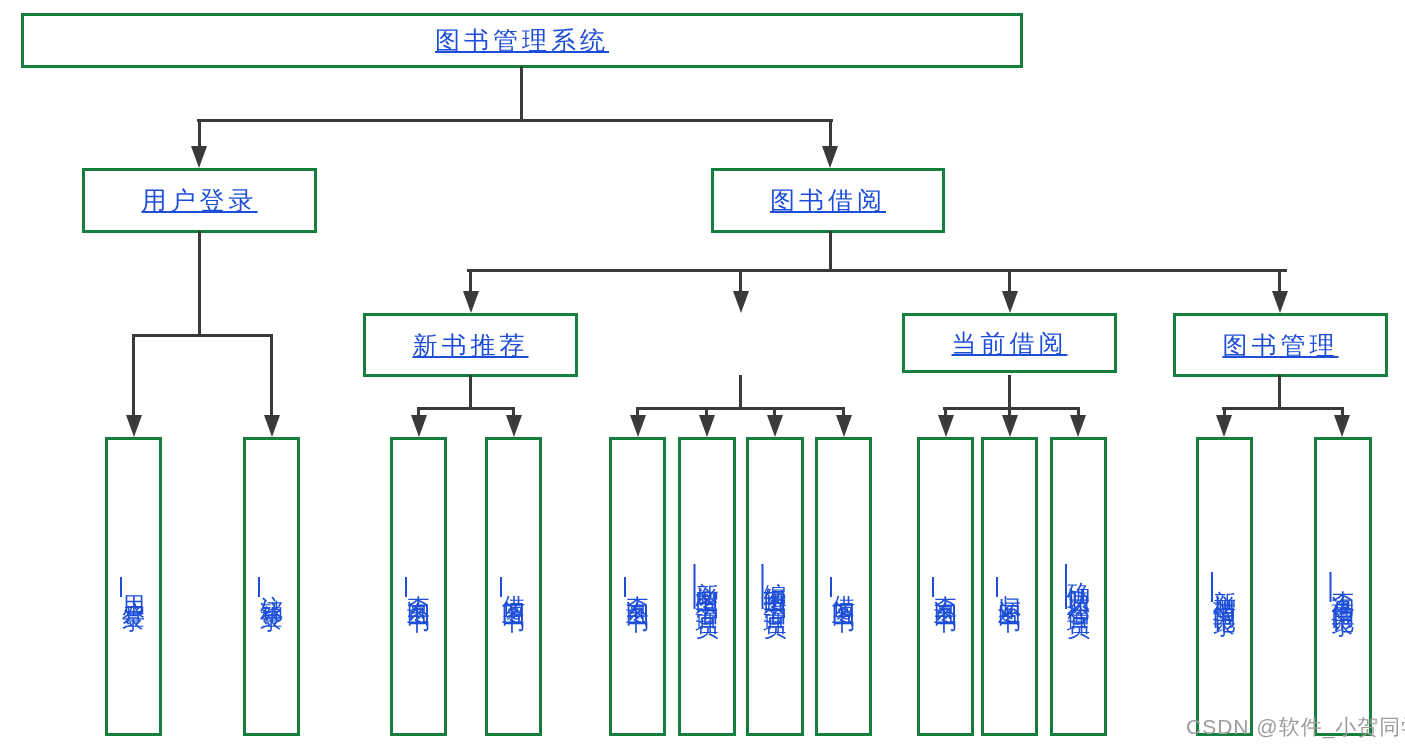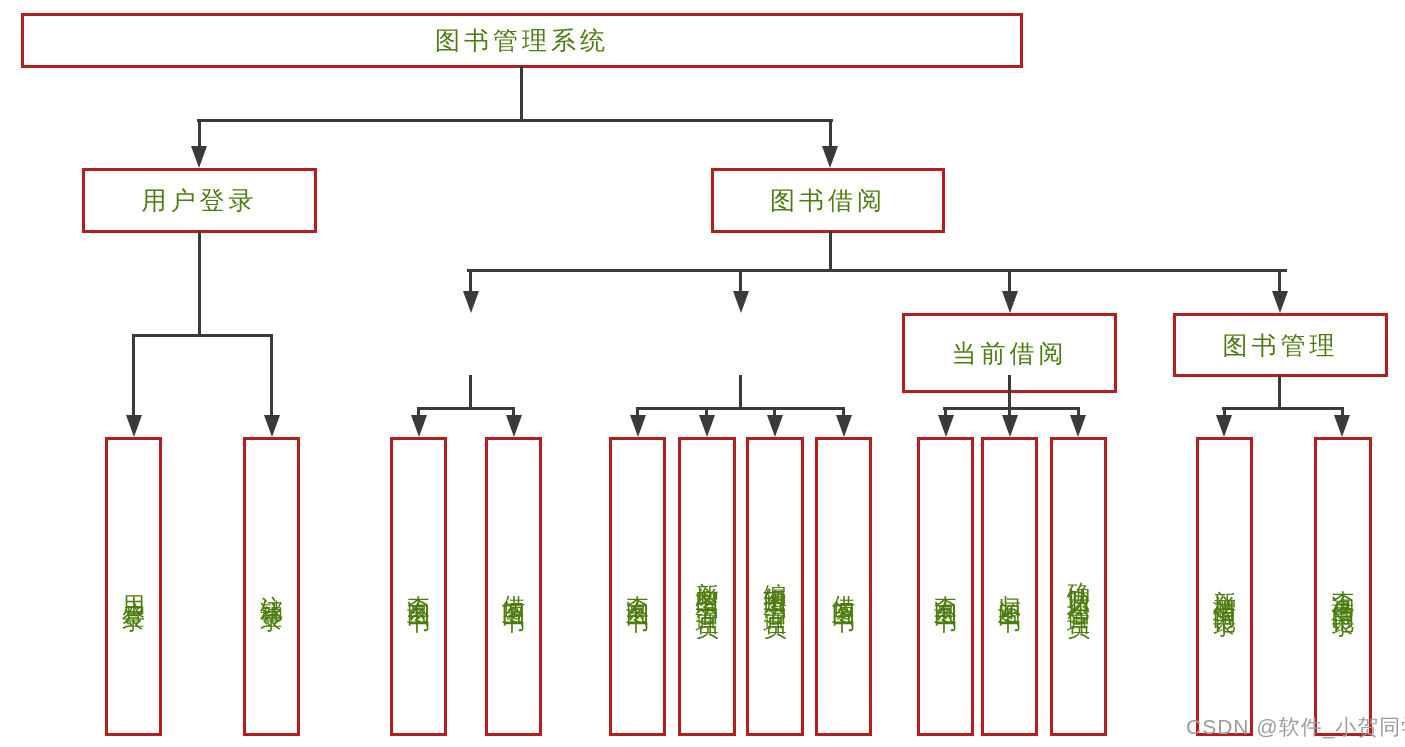--- a/index.html
+++ b/index.html
@@ -7,26 +7,27 @@
     position:relative;
     width:1405px;height:747px;
     background:#ffffff;
     font-family:"Liberation Sans","DejaVu Sans",sans-serif;
     overflow:hidden;
   }
   .node{
     position:absolute;
     box-sizing:border-box;
     background:#ffffff;
-    border:3px solid #b91c1c;
-    color:#4d7c0f;
+    border:3px solid #15803d;
+    color:#1d4ed8;
     display:flex;
     align-items:center;
     justify-content:center;
     text-align:center;
+    text-decoration:underline;
   }
   .node.h{
     font-size:25px;
     letter-spacing:4px;
     white-space:nowrap;
   }
   .node.v{
     font-size:23px;
     letter-spacing:5px;
     writing-mode:vertical-rl;
@@ -54,21 +55,22 @@
 </head>
 <body>
 
 <div id="canvas">
 
   <div class="node h" style="left:21px;top:13px;width:1002px;height:55px">图书管理系统</div>
 
   <div class="node h" style="left:82px;top:168px;width:235px;height:65px">用户登录</div>
   <div class="node h" style="left:711px;top:168px;width:234px;height:65px">图书借阅</div>
 
-  <div class="node h" style="left:902px;top:313px;width:215px;height:80px">当前借阅</div>
+  <div class="node h" style="left:363px;top:313px;width:215px;height:64px">新书推荐</div>
+  <div class="node h" style="left:902px;top:313px;width:215px;height:60px">当前借阅</div>
   <div class="node h" style="left:1173px;top:313px;width:215px;height:64px">图书管理</div>
 
   <div class="node v" style="left:105px;top:437px;width:57px;height:299px">用户登录</div>
   <div class="node v" style="left:243px;top:437px;width:57px;height:299px">注销登录</div>
 
   <div class="node v" style="left:390px;top:437px;width:57px;height:299px">查询图书</div>
   <div class="node v" style="left:485px;top:437px;width:57px;height:299px">借阅图书</div>
 
   <div class="node v" style="left:609px;top:437px;width:57px;height:299px">查询图书</div>
   <div class="node v" style="left:678px;top:437px;width:58px;height:299px">新增图书（管理员）</div>

